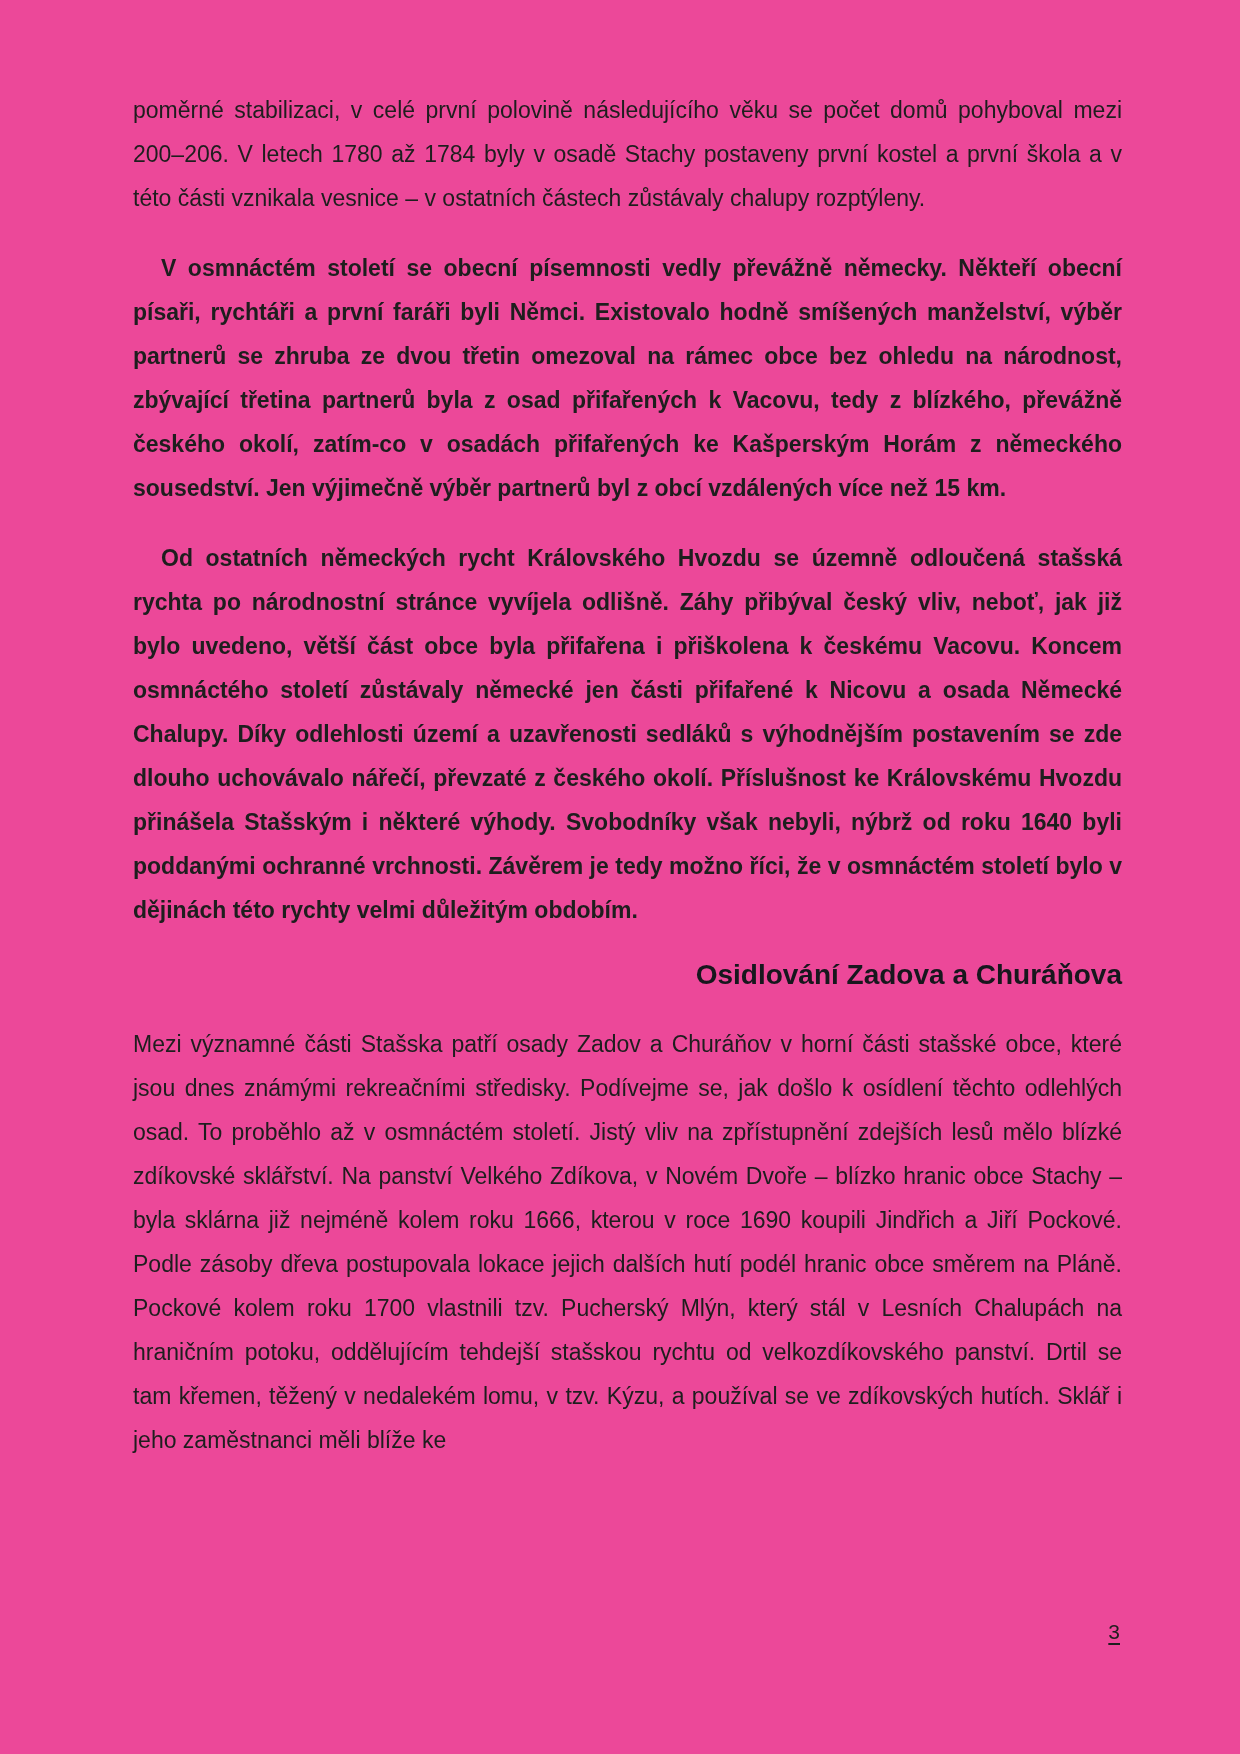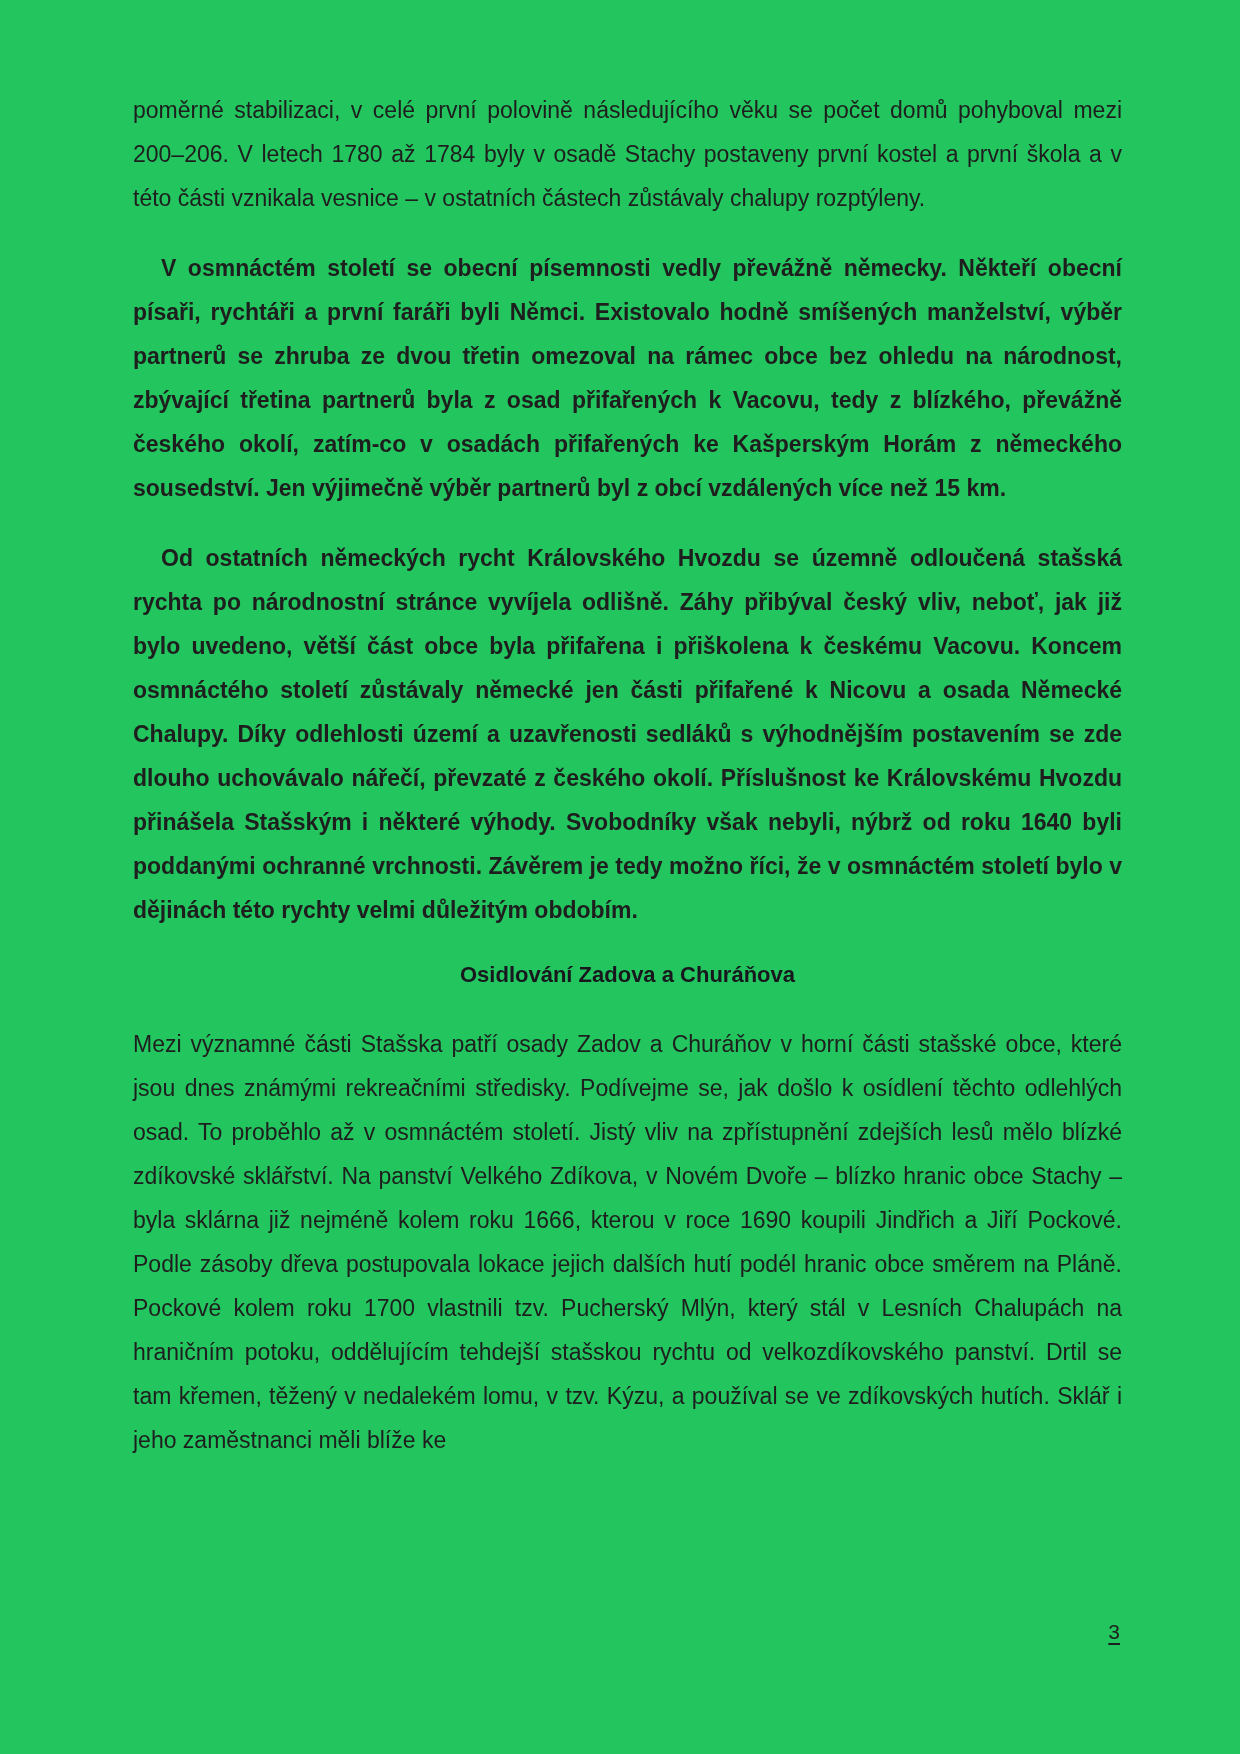--- a/index.html
+++ b/index.html
@@ -4,21 +4,21 @@
 <style>
   html, body {
     margin: 0;
     padding: 0;
     background: #ffffff;
   }
   .page {
     position: relative;
     width: 1240px;
     height: 1754px;
-    background: #22c55e;
+    background: #ec4899;
     font-family: "Liberation Sans", sans-serif;
     color: #1e1e1e;
     overflow: hidden;
     box-sizing: border-box;
   }
   .content {
     position: absolute;
     left: 133px;
     right: 118px;
     top: 88px;
@@ -29,26 +29,26 @@
     text-align: justify;
     text-align-last: left;
     margin: 0 0 26px 0;
     color: #1e1e1e;
   }
   .para.indent {
     text-indent: 28px;
     font-weight: bold;
   }
   .heading {
-    font-size: 22px;
+    font-size: 28px;
     line-height: 34px;
     font-weight: 700;
     color: #17171d;
     margin: 12px 0 30px 0;
-    text-align: center;
+    text-align: right;
   }
   .footer {
     position: absolute;
     right: 120px;
     top: 1618px;
   }
   .page-number {
     font-size: 21px;
     line-height: 28px;
     color: #1e1e1e;

